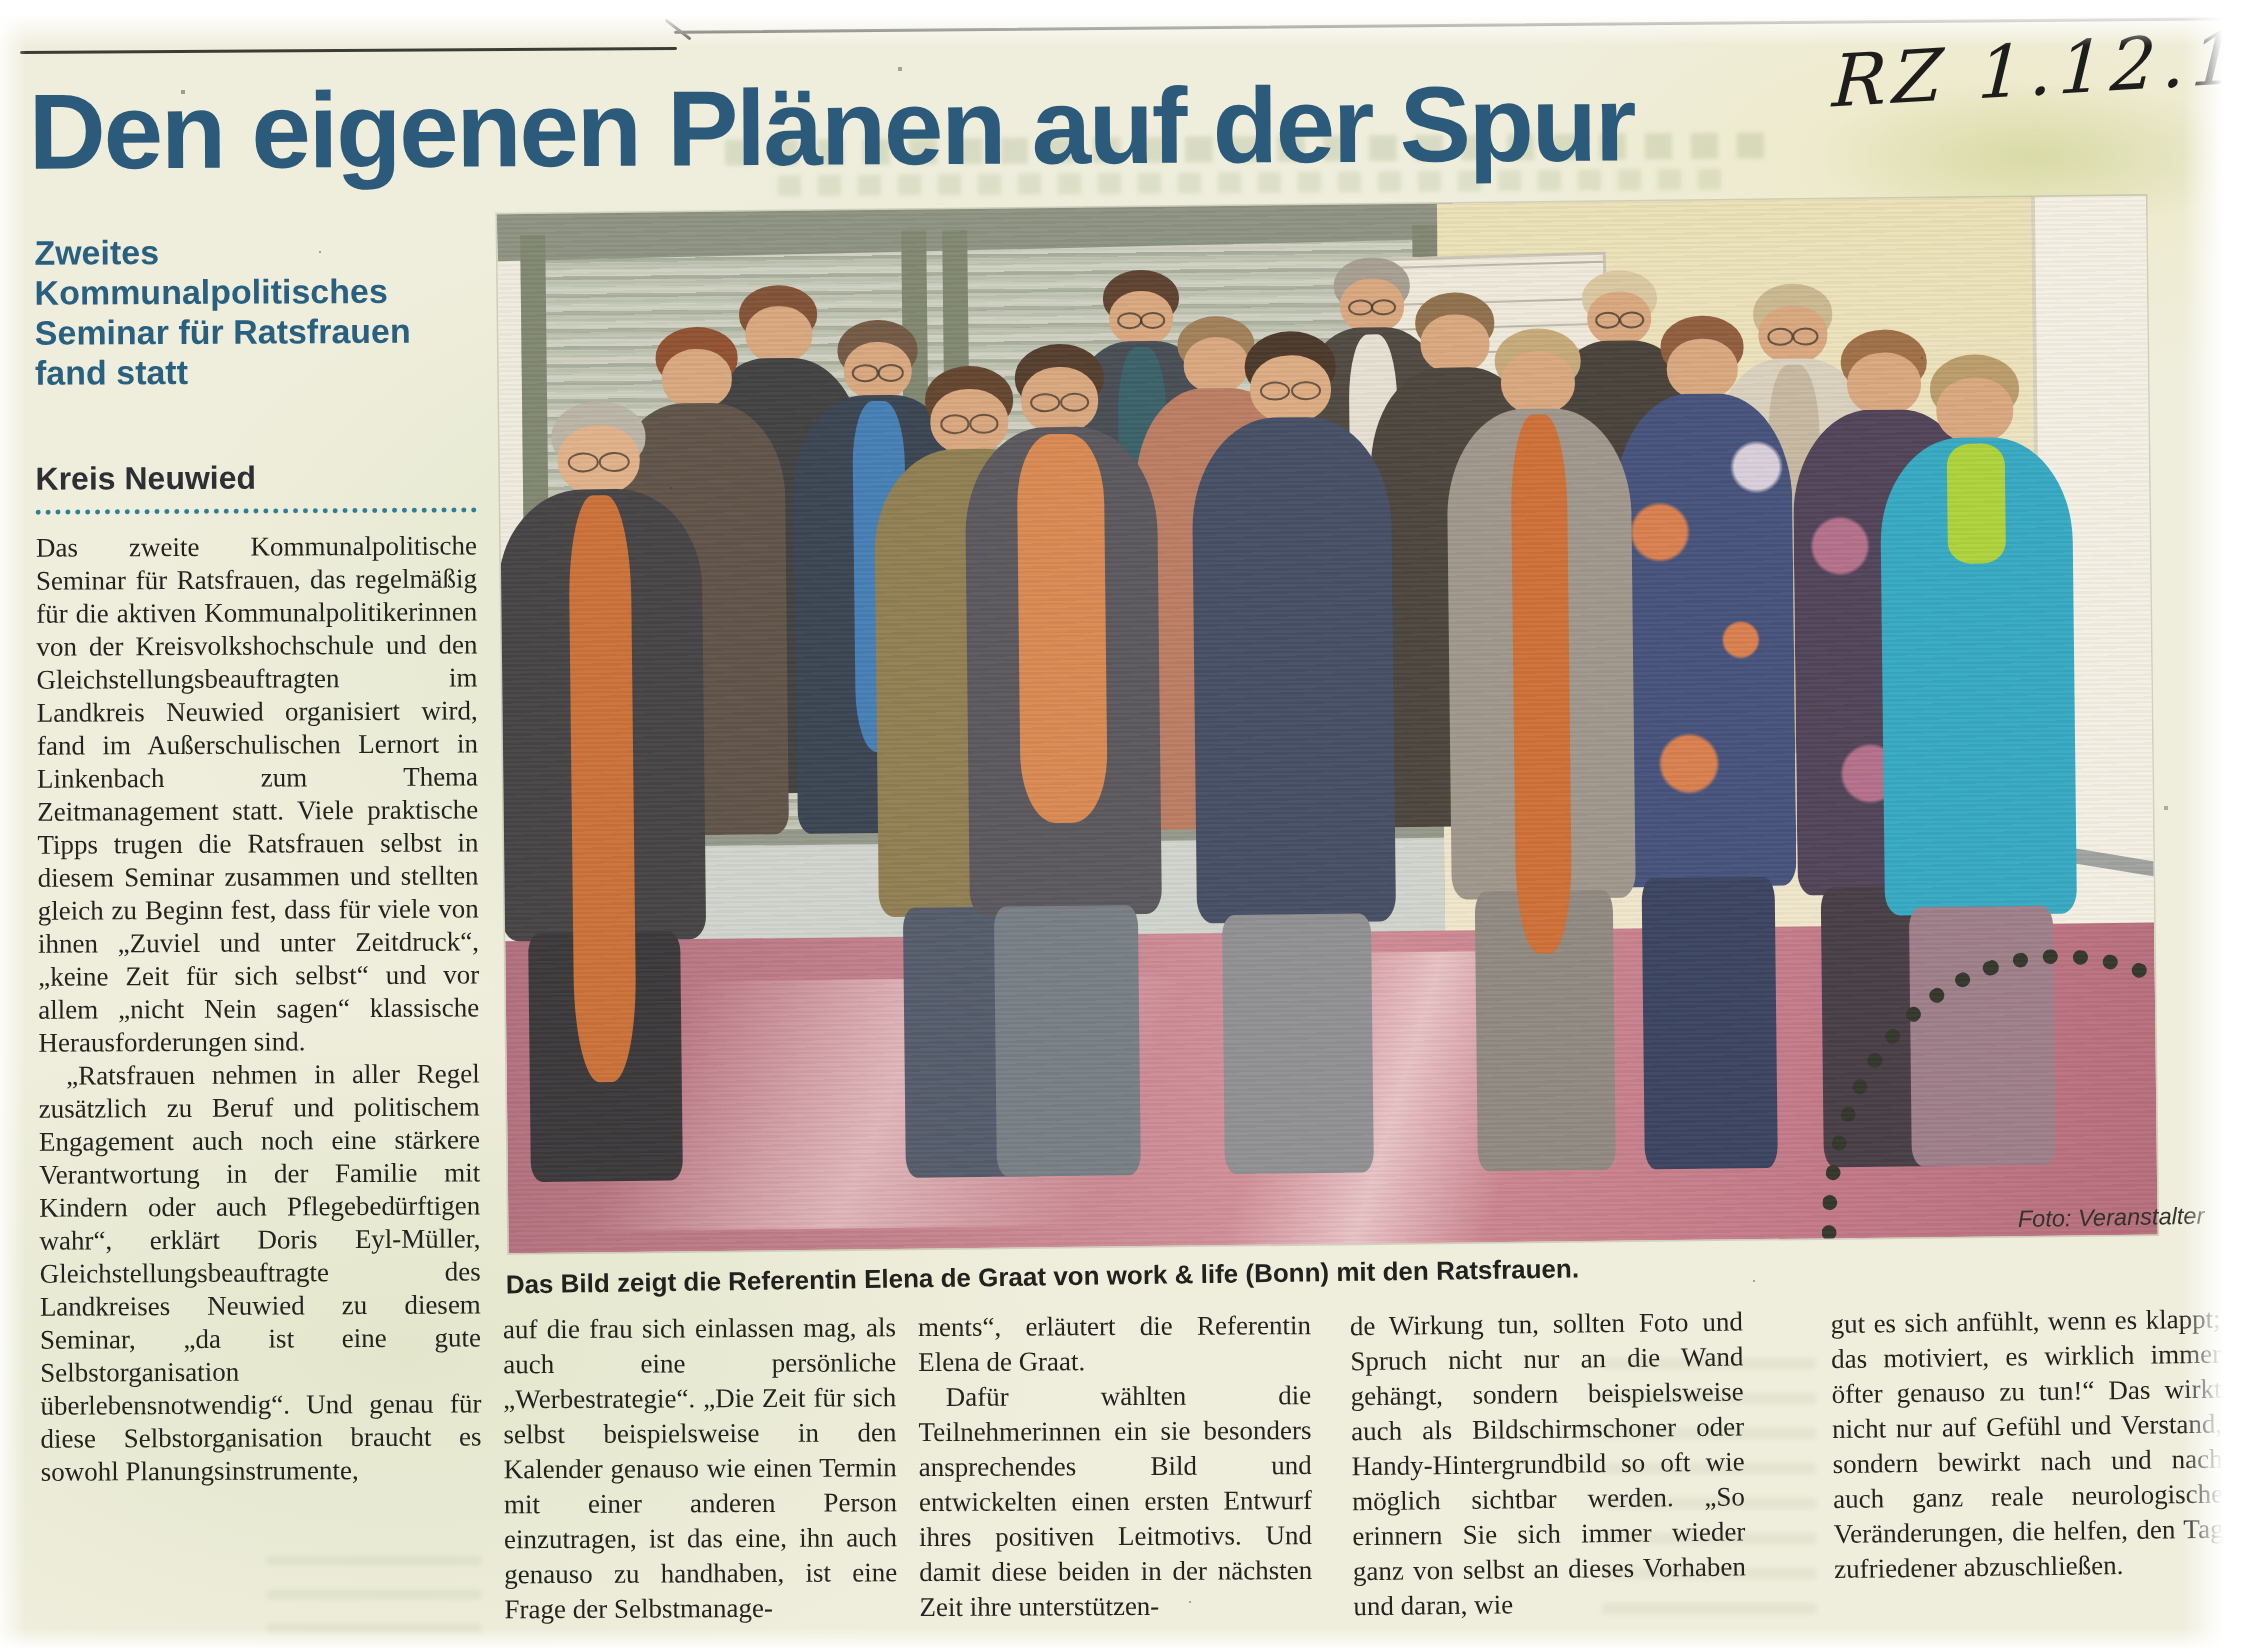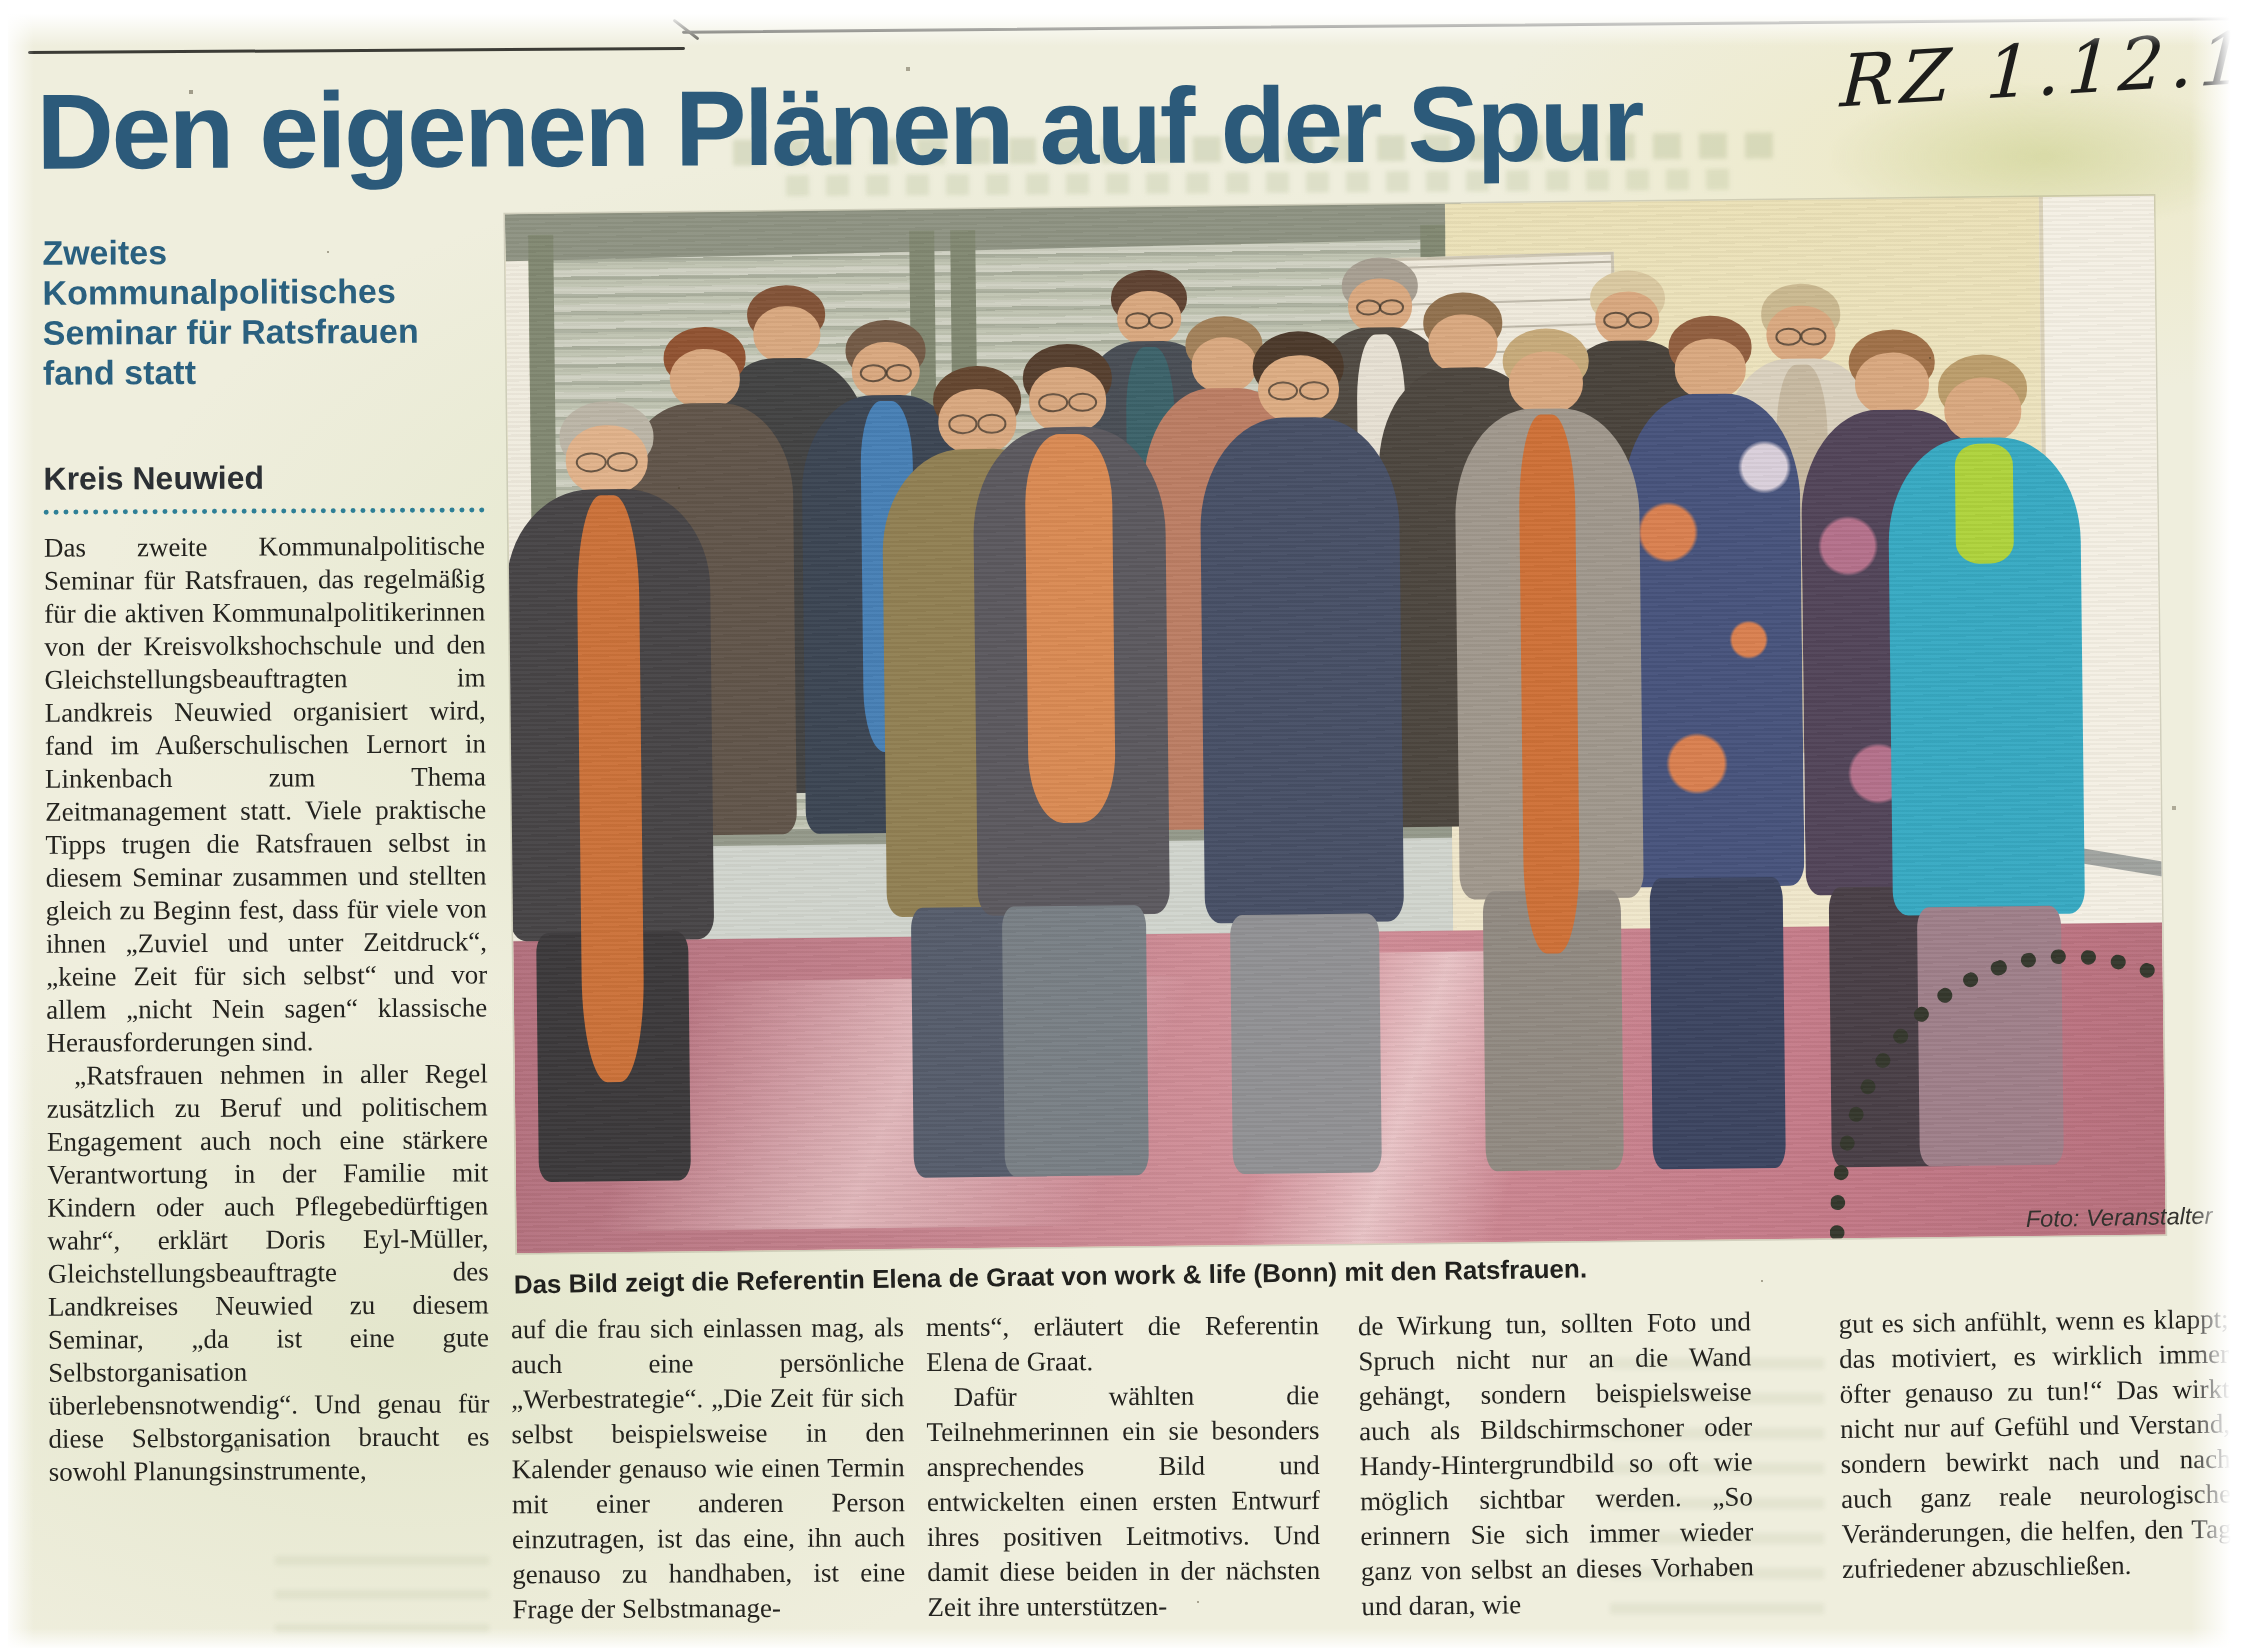--- a/index.html
+++ b/index.html
@@ -1,18 +1,18 @@
 <!DOCTYPE html>
 <html lang="de" style="font-size:12.2px"><head>
 <meta charset="utf-8">
 <style>
   html,body{margin:0;padding:0;}
   body{width:2261px;height:1648px;overflow:hidden;background:#ffffff;}
   .page{position:relative;width:2244px;height:1648px;background:#efeedd;overflow:hidden;
-        font-family:"Liberation Serif", serif;margin-left:8px;}
+        font-family:"Liberation Serif", serif;}
   .tint{position:absolute;inset:0;pointer-events:none;}
   .tint1{background:radial-gradient(ellipse 1220px 686px at 42% 38%, rgba(213,222,182,0.55), rgba(213,222,182,0) 70%);}
   .tint2{background:radial-gradient(ellipse 991px 534px at 18% 82%, rgba(210,218,178,0.40), rgba(210,218,178,0) 70%);}
   .tint3{background:radial-gradient(ellipse 686px 320px at 88% 10%, rgba(236,230,186,0.65), rgba(236,230,186,0) 75%);}
   .specks{position:absolute;inset:0;pointer-events:none;opacity:.8;background-image:
     radial-gradient(circle 2.3px at 183px 92px, rgba(60,50,30,.55) 97%, transparent),
     radial-gradient(circle 1.5px at 320px 252px, rgba(60,50,30,.5) 97%, transparent),
     radial-gradient(circle 2.3px at 900px 69px, rgba(60,50,30,.5) 97%, transparent),
     radial-gradient(circle 1.5px at 1922px 358px, rgba(60,50,30,.5) 97%, transparent),
     radial-gradient(circle 2.3px at 2166px 808px, rgba(60,50,30,.45) 97%, transparent),

